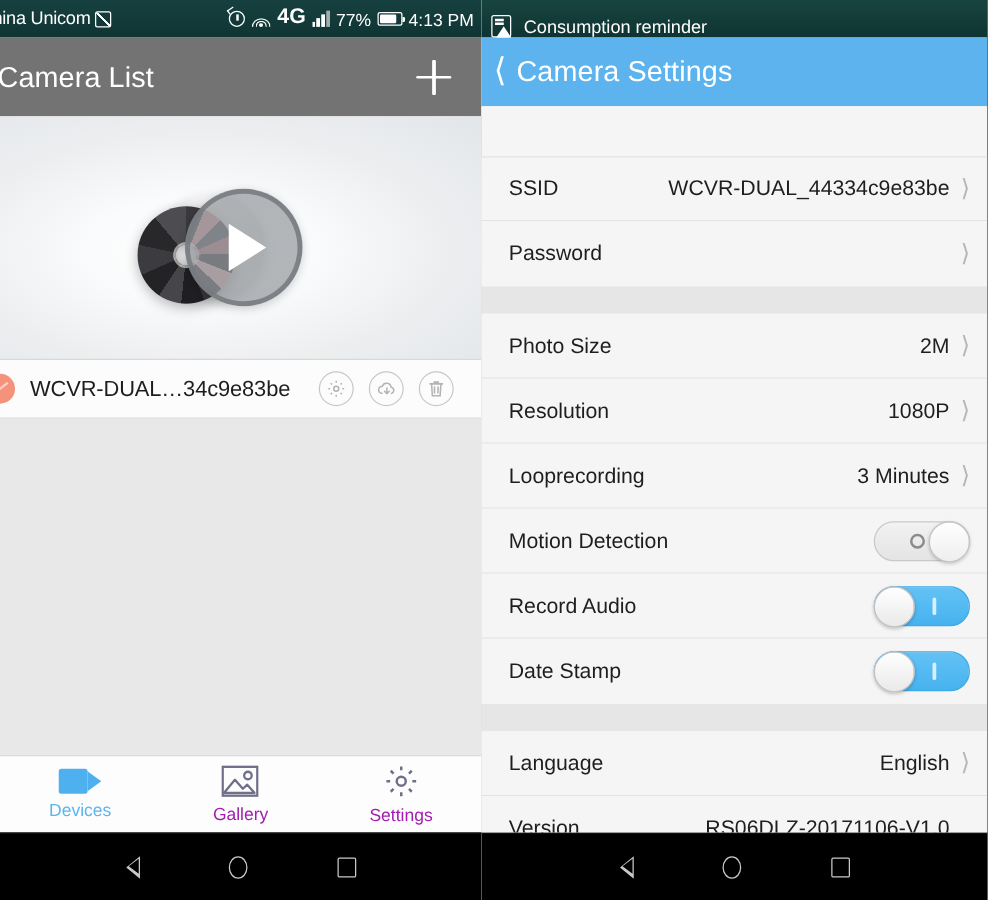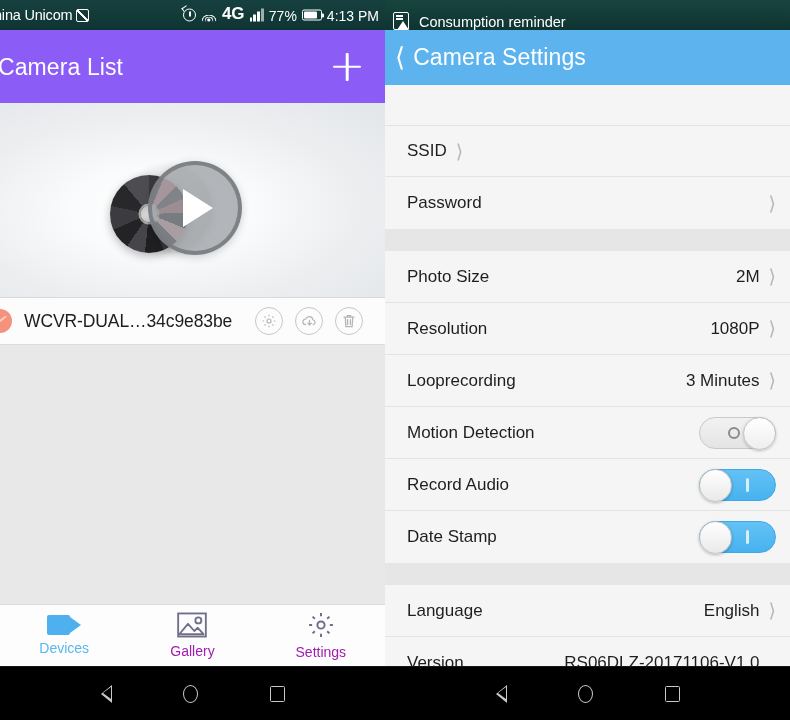--- a/index.html
+++ b/index.html
@@ -89,21 +89,21 @@
     content:""; position:absolute; right:-3.6px; top:2.5px; width:2px; height:4px;
     background:#fff; border-radius:0 1px 1px 0;
   }
   .ic-batt:after {
     content:""; position:absolute; left:1.2px; top:1.2px; bottom:1.2px; width:72%;
     background:#fff; border-radius:1px;
   }
 
   
   .appbar-left {
-    height: 73px; background: #8b5cf6;
+    height: 63px; background: #737373;
     display:flex; align-items:center; justify-content:space-between;
     padding: 16px 20px 0 0; position: relative;
   }
   .appbar-left .title {
     color:#fff; font-size:23px; font-weight:400; letter-spacing:0.1px;
     position:absolute; left:-2px; top:50%; transform:translateY(-50%);
     white-space:nowrap;
   }
   .plus-btn {
     position:absolute; right:22px; top:50%; transform:translateY(-50%);
@@ -435,20 +435,21 @@
 
     <div class="appbar-right">
       <div class="back-chev">⟨</div>
       <div class="title">Camera Settings</div>
     </div>
 
     <div class="settings-list">
 
       <div class="srow">
         <span class="label">SSID</span>
+        <span class="value">WCVR-DUAL_44334c9e83be</span>
         <span class="chev">⟩</span>
       </div>
       <div class="srow no-border">
         <span class="label">Password</span>
         <span class="value"></span>
         <span class="chev">⟩</span>
       </div>
 
       <div class="gap"></div>
 

